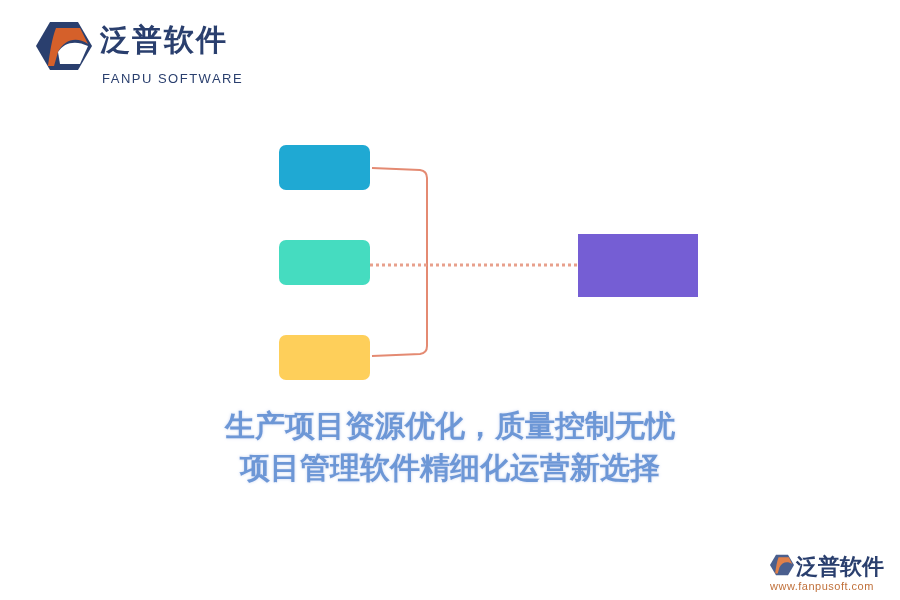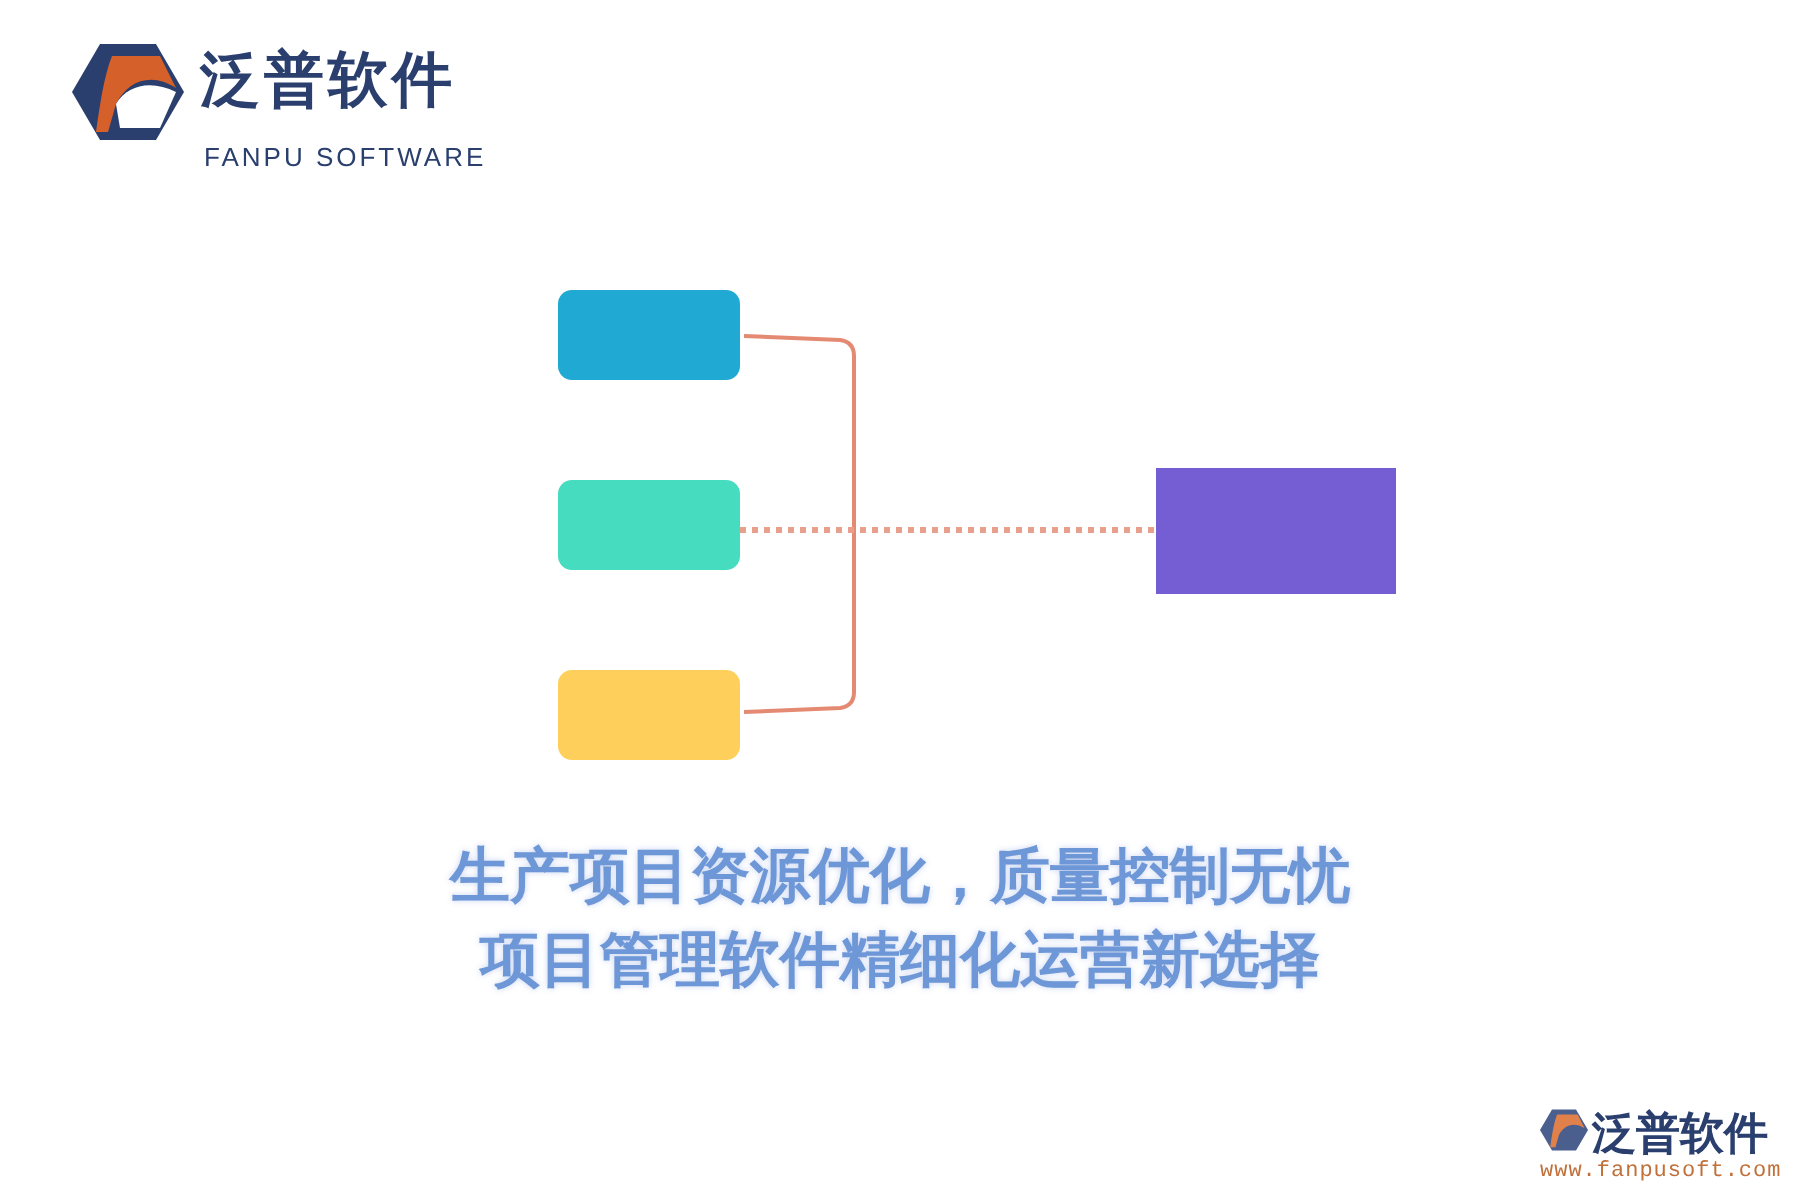--- a/index.html
+++ b/index.html
@@ -3,24 +3,24 @@
 <meta charset="utf-8">
 <style>
   html, body { margin:0; padding:0; }
   body { width:900px; height:600px; background:#ffffff; position:relative; overflow:hidden; font-family:"DejaVu Sans", sans-serif; }
   .logo { position:absolute; left:36px; top:18px; width:220px; height:56px; }
   .logo-mark { position:absolute; left:0; top:4px; width:56px; height:48px; }
   .logo-cn { position:absolute; left:64px; top:2px; font-size:30px; font-weight:bold; color:#2a3f6e; letter-spacing:2px; }
   .logo-en { position:absolute; left:66px; top:38px; font-size:13px; color:#2a3f6e; letter-spacing:1.5px; font-family:"Liberation Sans", sans-serif;margin-top:15px; }
   .box { position:absolute; border-radius:7px; }
   .lines { position:absolute; left:0; top:0; width:900px; height:600px; }
-  .caption { position:absolute; left:0; width:900px; text-align:center; color:#6d97d6; font-size:30px; font-weight:bold; text-shadow:0 0 3px rgba(120,150,220,0.4);margin-top:12px; }
+  .caption { position:absolute; left:0; width:900px; text-align:center; color:#6d97d6; font-size:30px; font-weight:bold; text-shadow:0 0 3px rgba(120,150,220,0.4); }
   .wm { position:absolute; left:770px; top:552px; width:125px; height:45px; }
   .wm-cn { position:absolute; left:26px; top:0; font-size:22px; color:#2a3f6e; font-weight:bold; }
-  .wm-url { position:absolute; left:0; top:28px; font-size:11px; color:#c0703a; font-family:Liberation Mono, monospace; letter-spacing:0.5px; }
+  .wm-url { position:absolute; left:0; top:28px; font-size:11px; color:#c0703a; font-family:Liberation Sans, sans-serif; letter-spacing:0.5px; }
   .wm-mark { position:absolute; left:0; top:2px; width:24px; height:22px; }
 </style>
 </head>
 <body>
 
 <div class="logo">
   <svg class="logo-mark" viewBox="0 0 56 48">
     <polygon points="14,0 42,0 56,24 42,48 14,48 0,24" fill="#2a3f6e"></polygon>
     <path d="M20,6 L44,6 L52,22 C40,14 28,18 22,30 L18,44 L12,44 C14,30 16,16 20,6 Z" fill="#d5602a"></path>
     <path d="M22,30 C28,20 40,18 52,24 L44,42 L24,42 Z" fill="#ffffff"></path>

